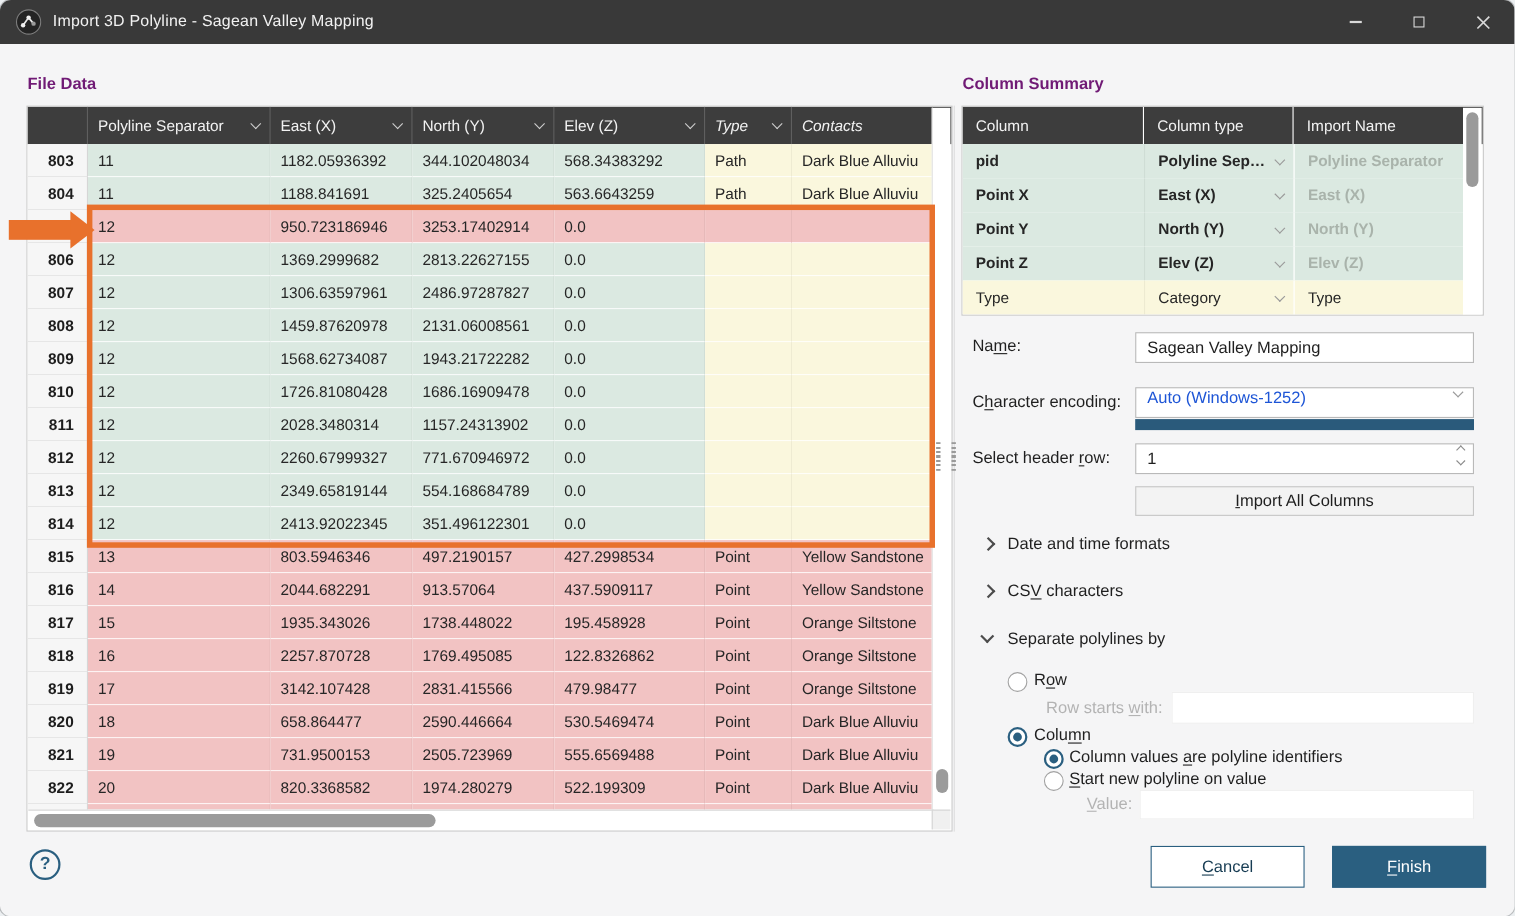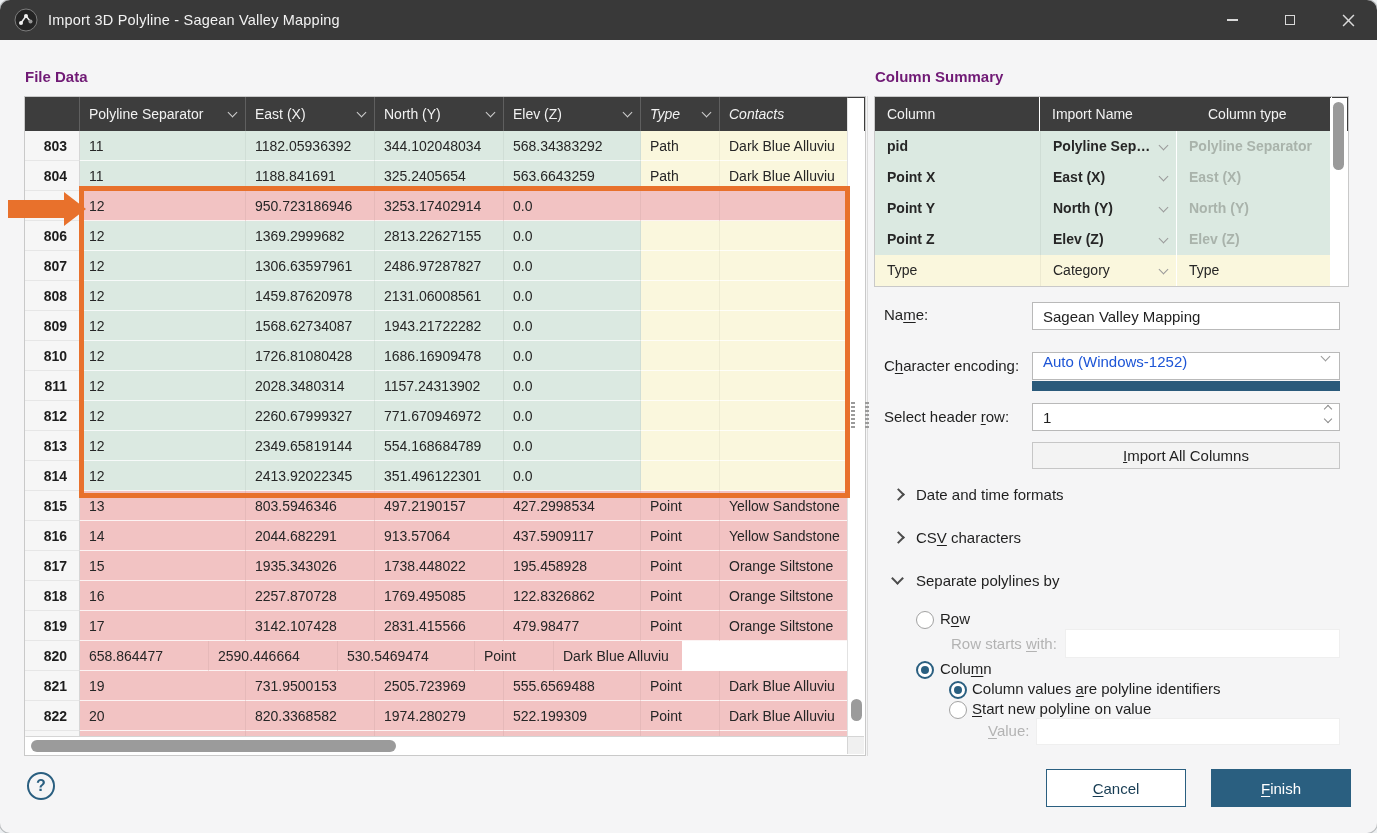--- a/index.html
+++ b/index.html
@@ -335,20 +335,21 @@
           <div class="rnum">819</div>
           <div class="fcell num-cell w-sep">17</div>
           <div class="fcell num-cell w-east">3142.107428</div>
           <div class="fcell num-cell w-north">2831.415566</div>
           <div class="fcell num-cell w-elev">479.98477</div>
           <div class="fcell cat-cell w-type">Point</div>
           <div class="fcell cat-cell w-cont">Orange Siltstone</div>
         </div>
         <div class="frow pink">
           <div class="rnum">820</div>
+          <div class="fcell num-cell w-sep">18</div>
           <div class="fcell num-cell w-east">658.864477</div>
           <div class="fcell num-cell w-north">2590.446664</div>
           <div class="fcell num-cell w-elev">530.5469474</div>
           <div class="fcell cat-cell w-type">Point</div>
           <div class="fcell cat-cell w-cont">Dark Blue Alluviu</div>
         </div>
         <div class="frow pink">
           <div class="rnum">821</div>
           <div class="fcell num-cell w-sep">19</div>
           <div class="fcell num-cell w-east">731.9500153</div>
@@ -389,22 +390,22 @@
   <div id="arrow-body"></div>
   <div id="arrow-head"></div>
 
   <div id="panel-divider"></div>
   <div class="grip" id="grip-1"></div>
   <div class="grip" id="grip-2"></div>
 
   <div id="sum-area">
     <div id="sum-head">
       <div class="shcell s-col">Column</div>
+      <div class="shcell s-type">Column type</div>
       <div class="shcell s-imp">Import Name</div>
-      <div class="shcell s-type">Column type</div>
     </div>
     <div>
         <div class="srow mint">
           <div class="scell s-col">pid</div>
           <div class="scell s-type">
             <span>Polyline Sep…</span>
             <span class="chev gray"></span>
           </div>
           <div class="scell s-imp disabled">Polyline Separator</div>
         </div>

